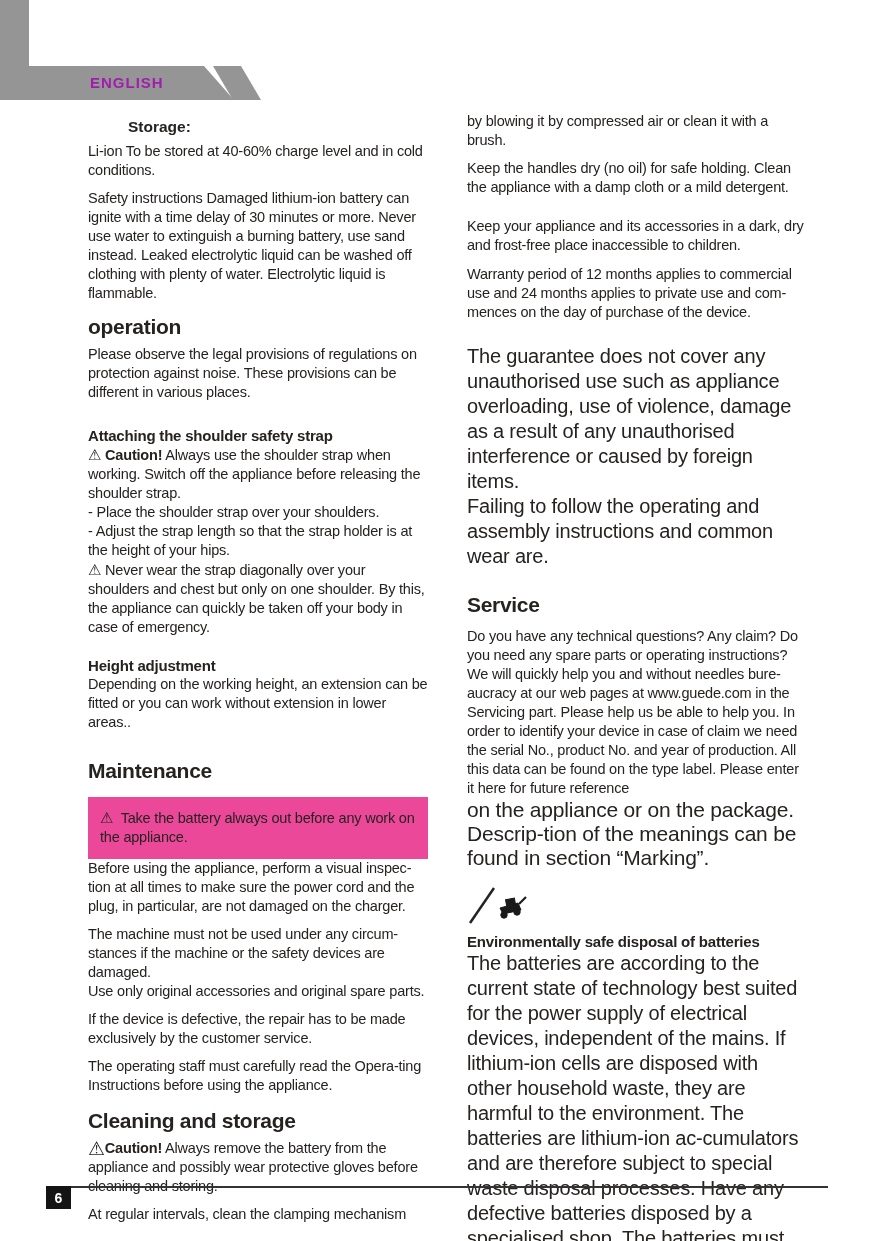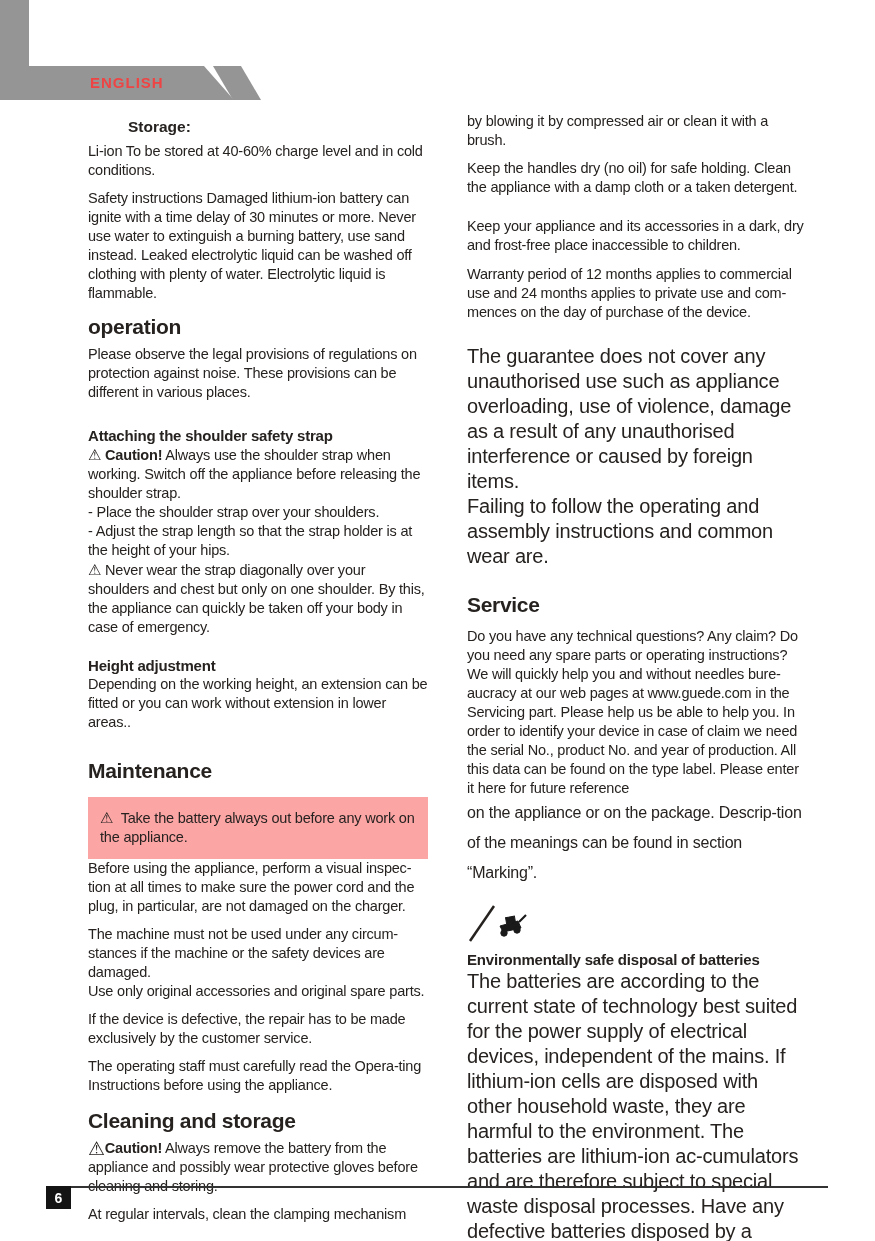--- a/index.html
+++ b/index.html
@@ -22,21 +22,21 @@
     clip-path:polygon(0 0, 175px 0, 205px 34px, 0 34px);
   }
   .header-tail {
     position:absolute; left:213px; top:66px; width:50px; height:34px;
     background:#959595;
     clip-path:polygon(0 0, 28px 0, 48px 34px, 20px 34px);
   }
   .header-label {
     position:absolute; left:90px; top:66px; height:34px;
     line-height:34px; font-size:15px; font-weight:bold;
-    color:#ef4444; letter-spacing:1px;
+    color:#a21caf; letter-spacing:1px;
   }
   
   .col { position:absolute; top:112px; }
   .col-left  { left:88px;  width:340px; }
   .col-right { left:446px; width:338px;margin-left:21px; }
   p, h2, h3, h4 { margin:0; padding:0; }
   .body-txt {
     font-size:14.5px; line-height:19px; letter-spacing:-0.2px;
   }
   .body-lg {
@@ -47,31 +47,31 @@
   }
   .section-head {
     font-size:21px; font-weight:bold; letter-spacing:-0.3px; line-height:24px;
   }
   .storage-head {
     font-size:15.5px; font-weight:bold; line-height:19px;
     text-underline-offset:3px;
     margin-left:40px;
   }
   .warn-box {
-    background:#fca5a5;
+    background:#ec4899;
     padding:11px 12px 12px 12px;
   }
   .warn-glyph { font-size:15px; }
   .warn-glyph-lg { font-size:19px; vertical-align:-2px; }
   .bold { font-weight:bold; }
   
   .mt5{margin-top:5px}.mt6{margin-top:6px}.mt9{margin-top:9px}.mt10{margin-top:10px}
   .mt12{margin-top:12px}.mt14{margin-top:14px}.mt16{}.mt20{margin-top:20px}
   .mt22{margin-top:22px}.mt24{margin-top:24px}.mt27{margin-top:27px}
-  .svc-p2 { font-size:16px; line-height:30px; letter-spacing:-0.2px; }
+  .svc-p2 { font-size:21px; line-height:24px; letter-spacing:-0.2px; }
   .disposal-icon { margin-top:14px; height:42px; }
   
   .footer-line {
     position:absolute; left:46px; top:1186px; width:782px; height:2px;
     background:#333333;
   }
   .page-num-box {
     position:absolute; left:46px; top:1186px; width:25px; height:23px;
     background:#141414; color:#ffffff;
     font-size:14px; font-weight:bold;
@@ -117,21 +117,21 @@
     <p class="body-txt mt9">The operating staff must carefully read the Opera-ting Instructions before using the appliance.</p>
 
     <h2 class="section-head mt14">Cleaning and storage</h2>
     <p class="body-txt mt6"><span class="warn-glyph-lg">⚠</span><span class="bold">Caution!</span> <span>Always remove the battery from the appliance and possibly wear protective gloves before cleaning and storing.</span></p>
     <p class="body-txt mt9">At regular intervals, clean the clamping mechanism</p>
   </div>
 
   <div class="col col-right">
 
     <p class="body-txt">by blowing it by compressed air or clean it with a brush.</p>
-    <p class="body-txt mt9">Keep the handles dry (no oil) for safe holding. Clean the appliance with a damp cloth or a taken detergent.</p>
+    <p class="body-txt mt9">Keep the handles dry (no oil) for safe holding. Clean the appliance with a damp cloth or a mild detergent.</p>
     <p class="body-txt mt20">Keep your appliance and its accessories in a dark, dry and frost-free place inaccessible to children.</p>
 
     <p class="body-txt mt10">Warranty period of 12 months applies to commercial use and 24 months applies to private use and com-mences on the day of purchase of the device.</p>
     <p class="body-lg mt22">The guarantee does not cover any unauthorised use such as appliance overloading, use of violence, damage as a result of any unauthorised interference or caused by foreign items.</p>
     <p class="body-lg">Failing to follow the operating and assembly instructions and common wear are.</p>
 
     <h2 class="section-head mt24">Service</h2>
     <p class="body-txt mt10">Do you have any technical questions? Any claim? Do you need any spare parts or operating instructions? We will quickly help you and without needles bure-aucracy at our web pages at www.guede.com in the Servicing part. Please help us be able to help you. In order to identify your device in case of claim we need the serial No., product No. and year of production. All this data can be found on the type label. Please enter it here for future reference</p>
     <p class="svc-p2">on the appliance or on the package. Descrip-tion of the meanings can be found in section “Marking”.</p>
 

